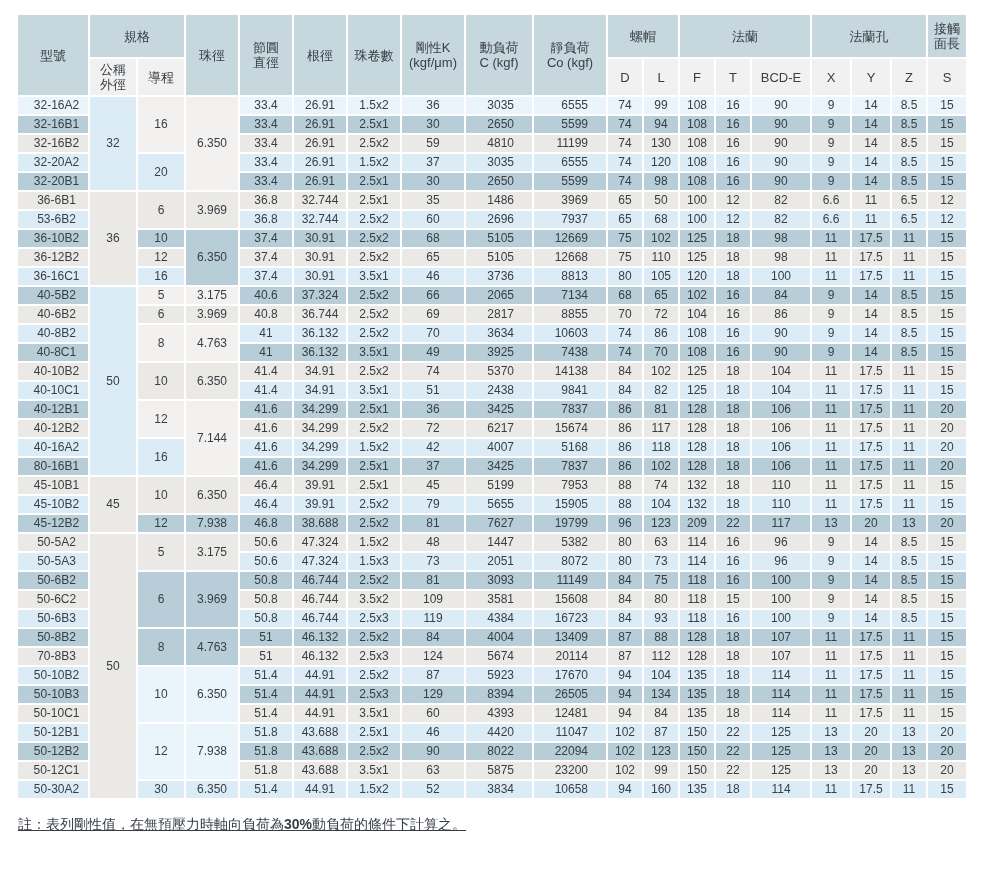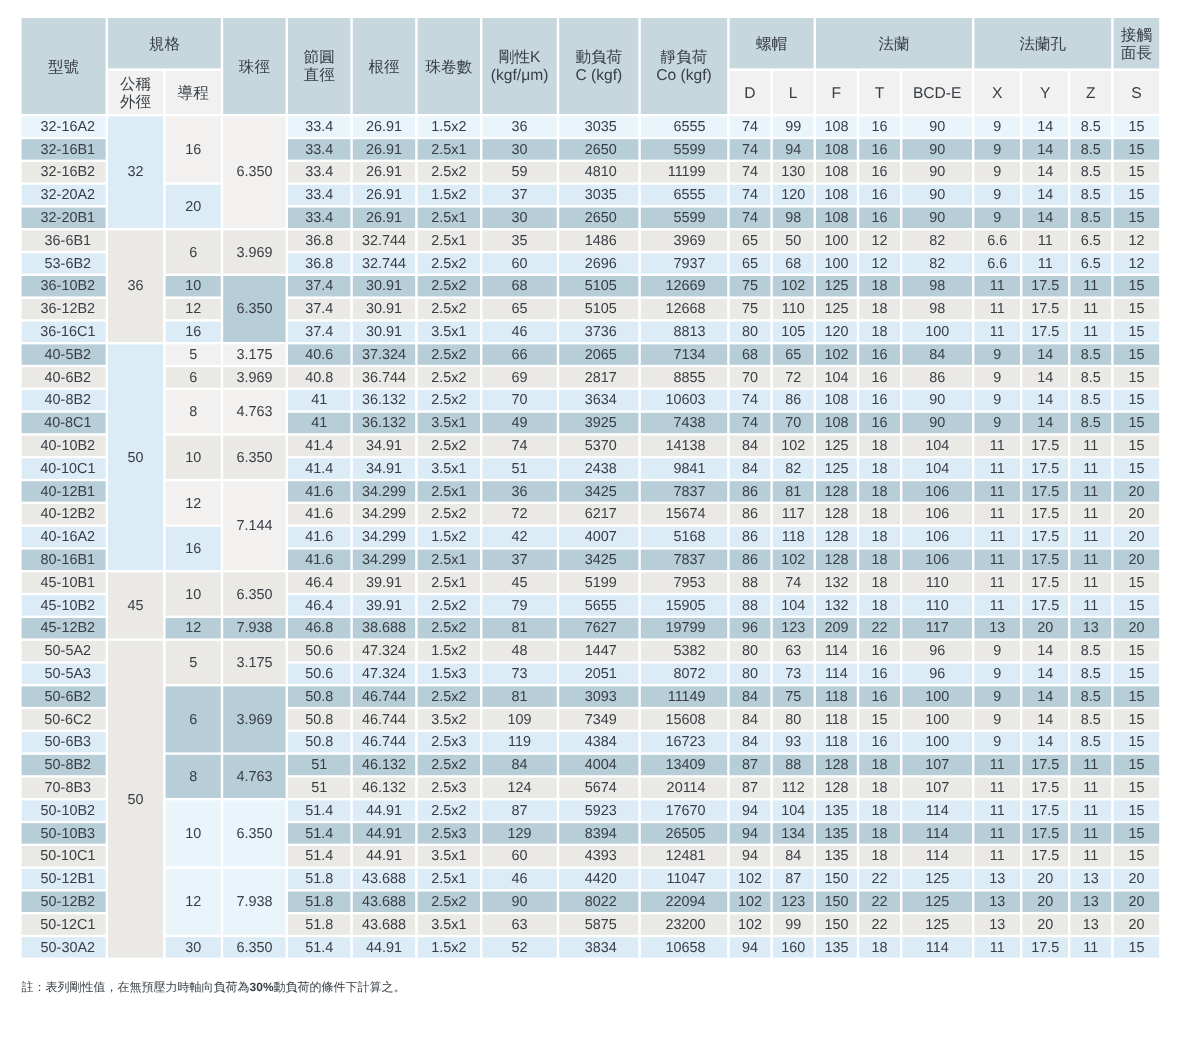--- a/index.html
+++ b/index.html
@@ -31,21 +31,21 @@
   .c-model{text-align:center;padding-left:7px;}
   .c-mid{text-align:center;}
   .c-right{text-align:right;padding-right:18px;}
   .s-blue{background:var(--blue);}
   .s-medium{background:var(--medium);}
   .s-gray{background:var(--gray);}
   .s-white{background:var(--white);}
   .s-lightblue{background:var(--lightblue);}
   .footnote{
     margin:15px 0 0 18px;
-    font-size:10px;line-height:18px;
+    font-size:14px;line-height:18px;text-decoration:underline;
   }
   .footnote b{font-weight:bold;}
 </style>
 </head>
 <body>
 
 <table class="spec">
   <colgroup>
     <col style="width:70px">
       <col style="width:46px">
@@ -604,21 +604,21 @@
         <td class="c-mid s-medium">14</td>
         <td class="c-mid s-medium">8.5</td>
         <td class="c-mid s-medium">15</td>
       </tr>
       <tr>
         <td class="c-model s-gray">50-6C2</td>
         <td class="c-mid s-gray">50.8</td>
         <td class="c-mid s-gray">46.744</td>
         <td class="c-mid s-gray">3.5x2</td>
         <td class="c-mid s-gray">109</td>
-        <td class="c-right s-gray">7349</td>
+        <td class="c-right s-gray">3581</td>
         <td class="c-right s-gray">15608</td>
         <td class="c-mid s-gray">84</td>
         <td class="c-mid s-gray">80</td>
         <td class="c-mid s-gray">118</td>
         <td class="c-mid s-gray">15</td>
         <td class="c-mid s-gray">100</td>
         <td class="c-mid s-gray">9</td>
         <td class="c-mid s-gray">14</td>
         <td class="c-mid s-gray">8.5</td>
         <td class="c-mid s-gray">15</td>

